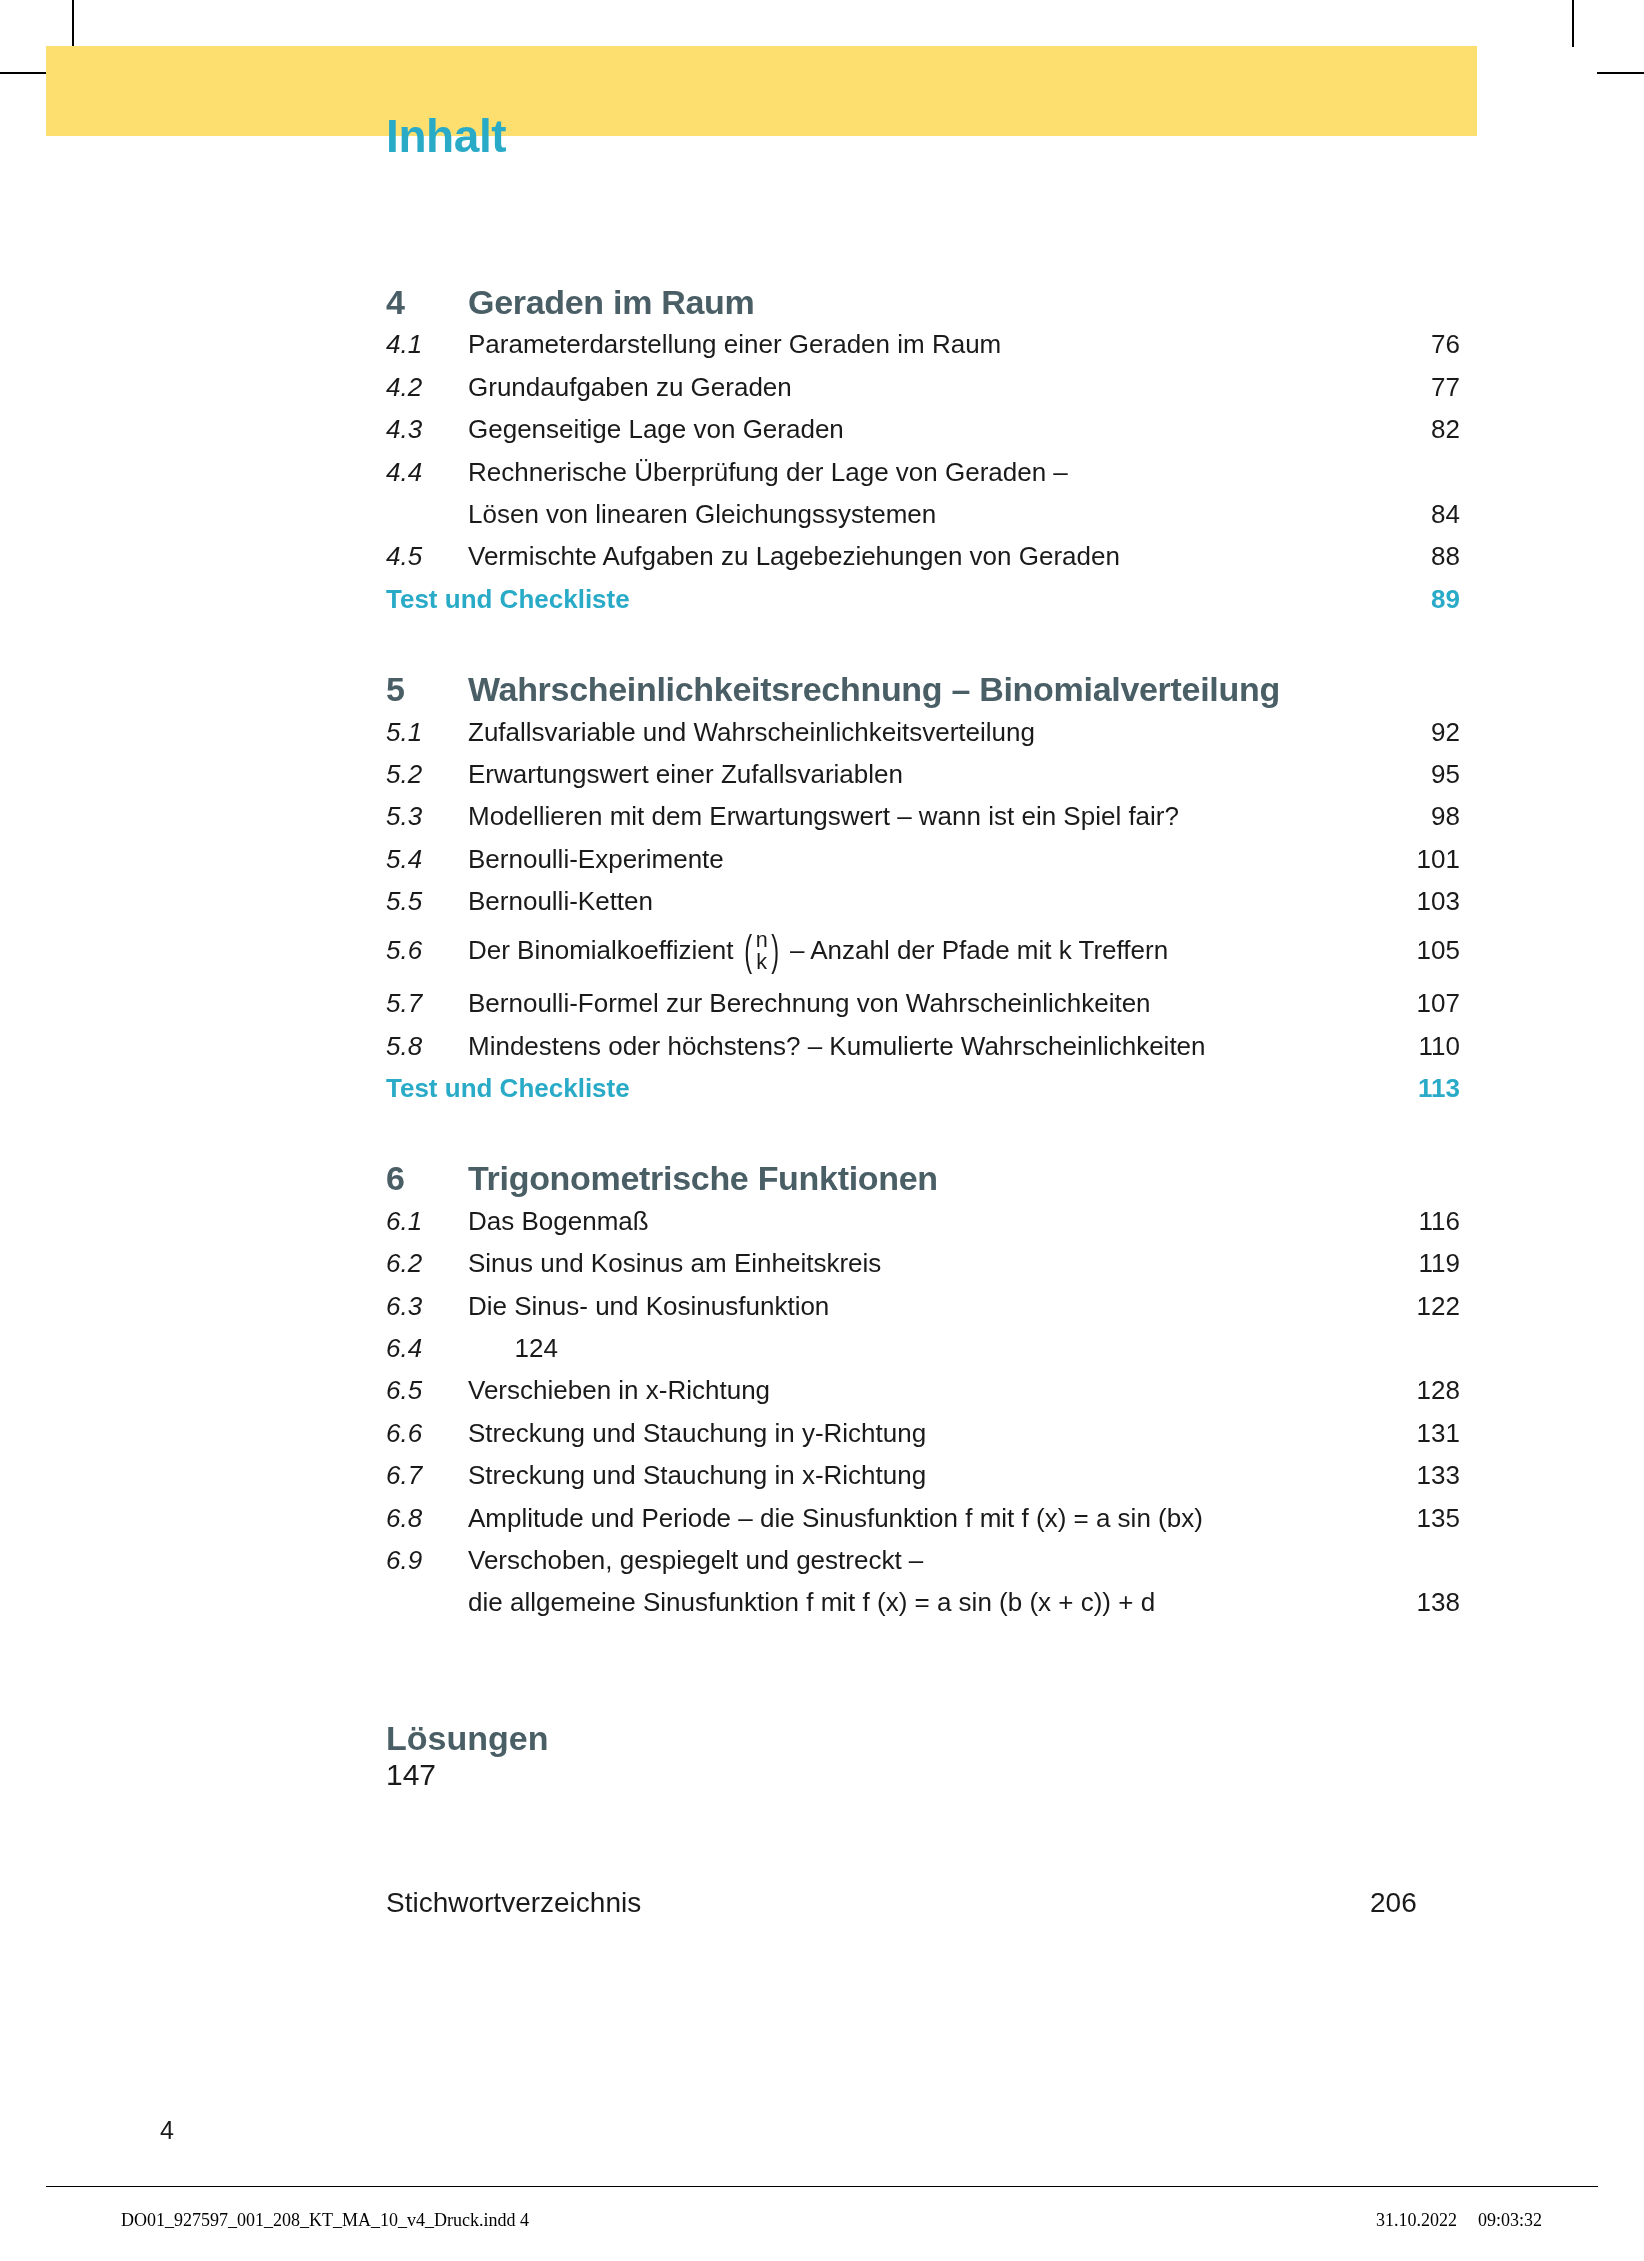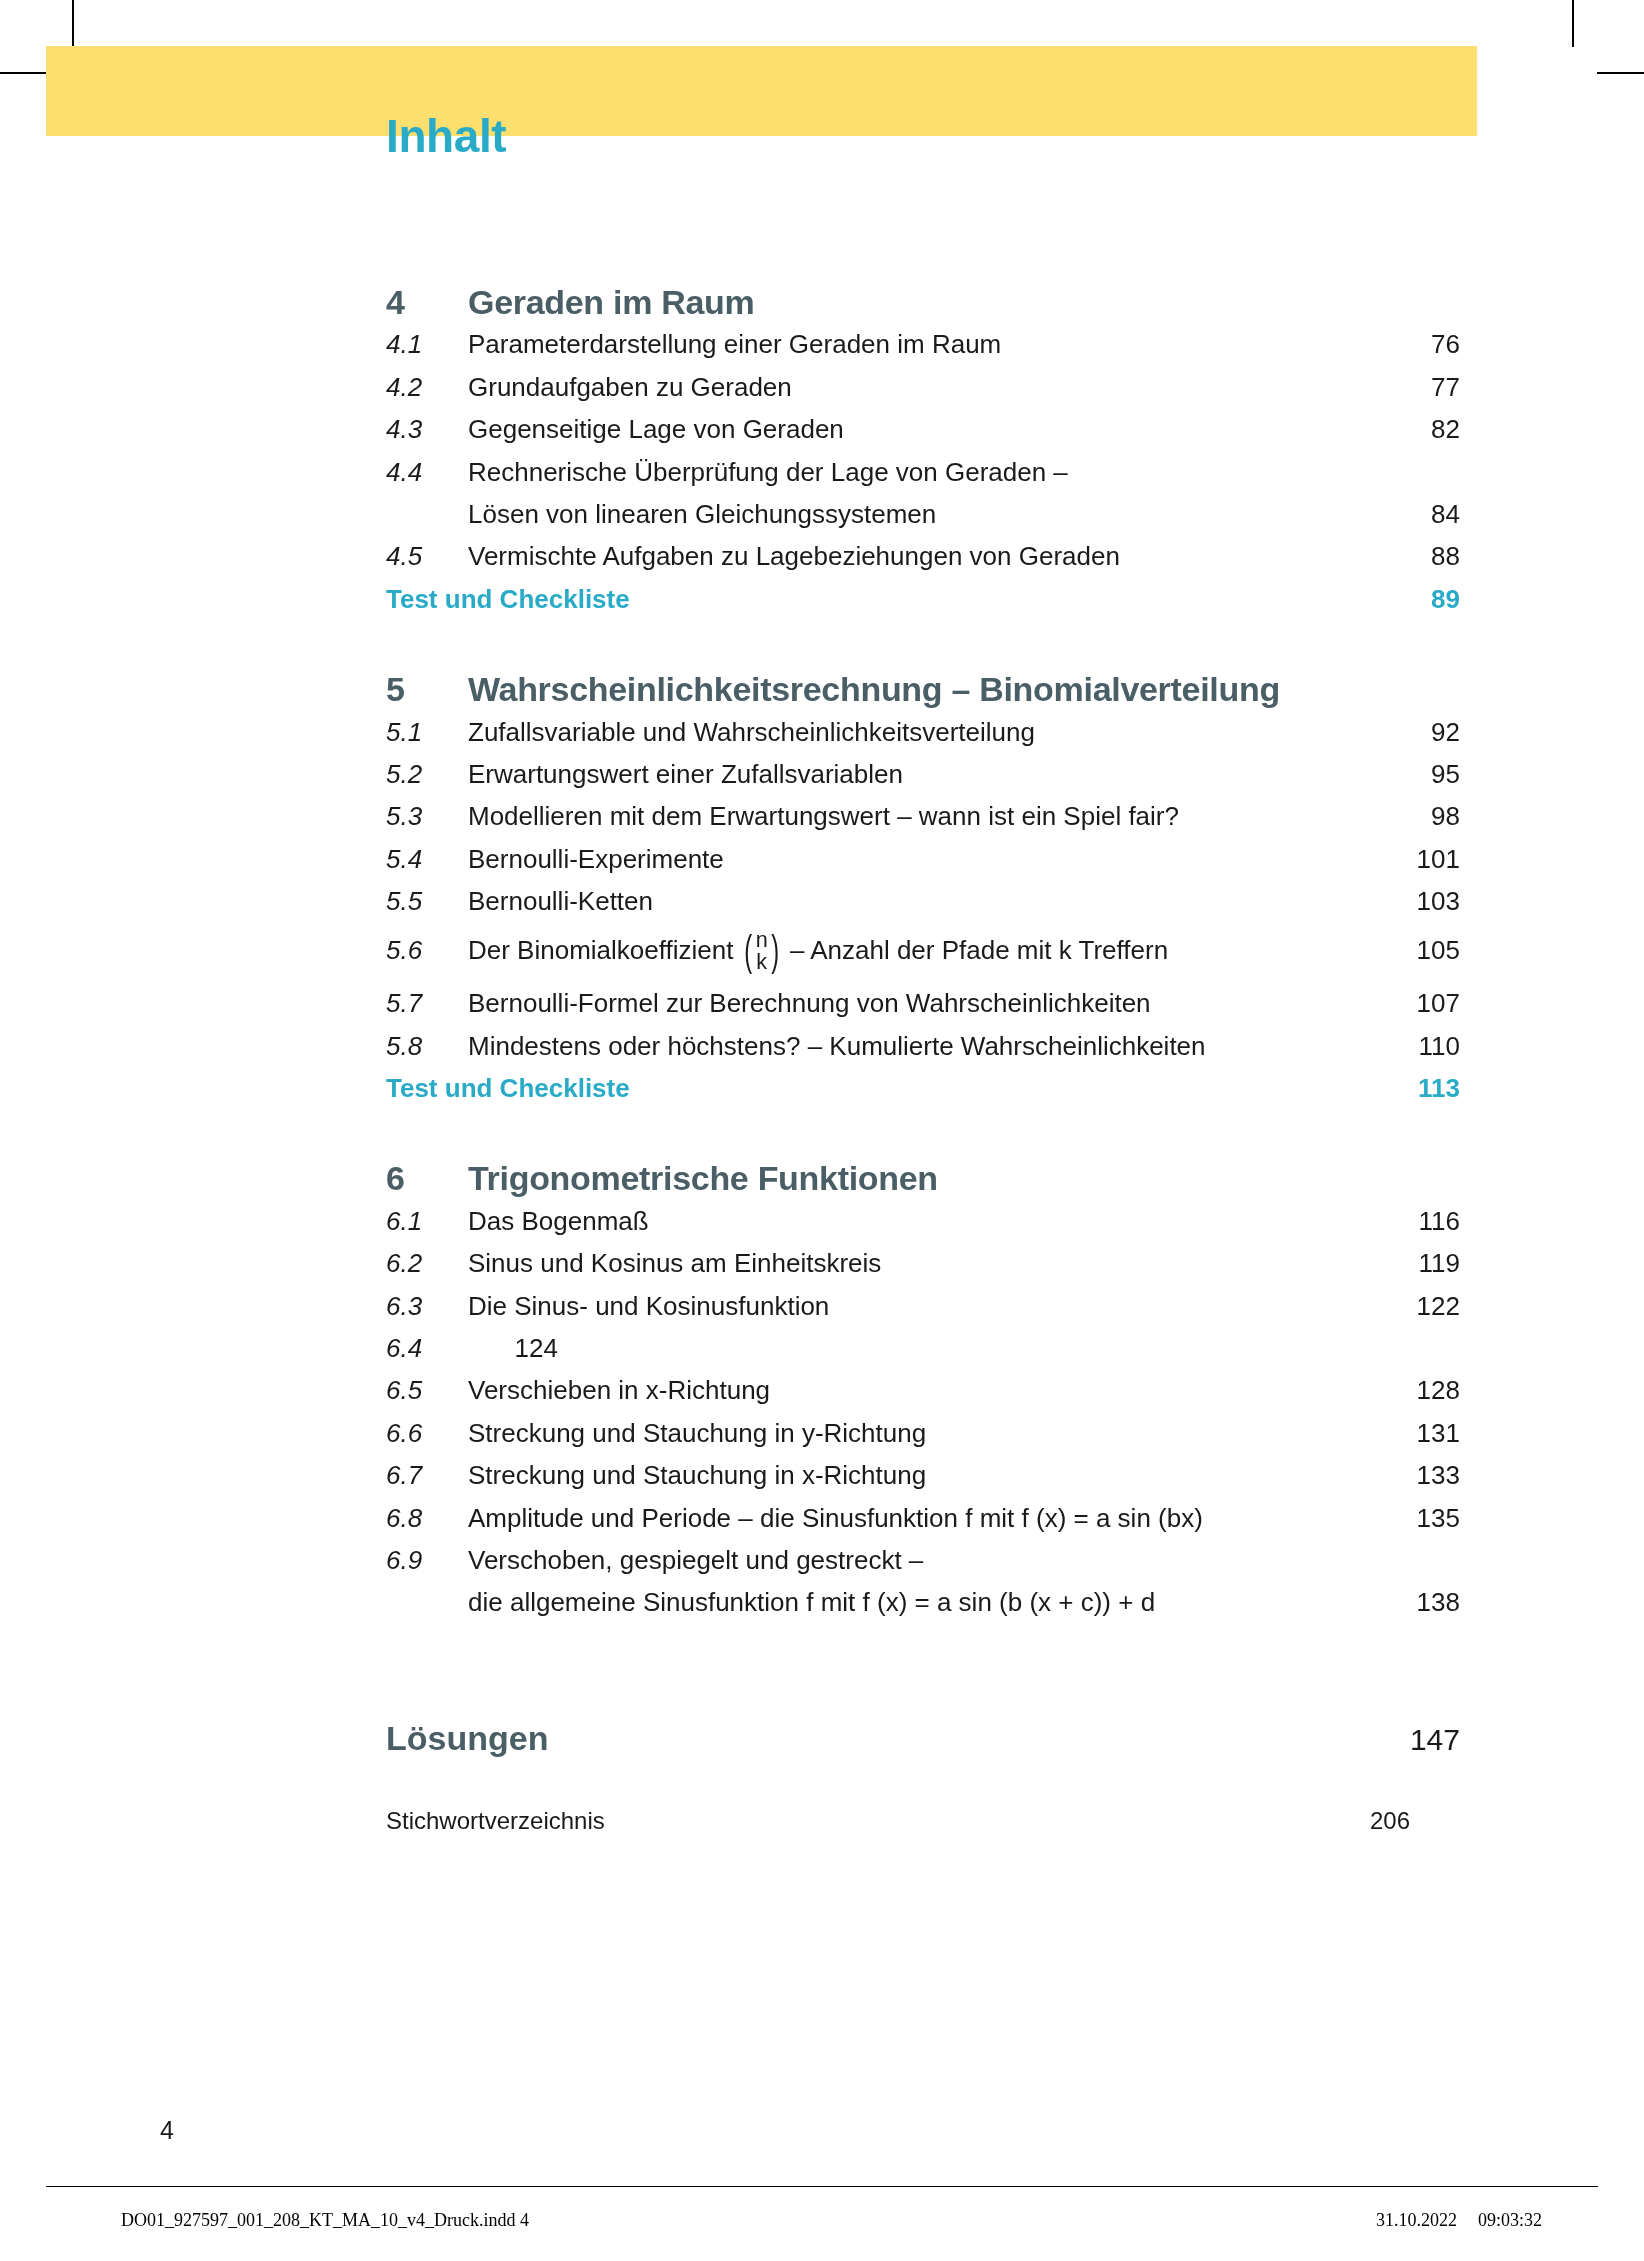--- a/index.html
+++ b/index.html
@@ -105,36 +105,37 @@
 
   
   .solutions-row {
     display: flex;
     align-items: baseline;
     color: #4A5E66;
     font-weight: bold;
     font-size: 34px;
     margin-top: 45px;
     margin-bottom: 0;
+    flex-direction: column;
   }
   .solutions-row .label { flex: 1 1 auto; }
   .solutions-row .page {
     flex: 0 0 90px;
     text-align: right;
     font-size: 30px;
     font-weight: normal;
     color: #1a1a1a;
   }
 
   .index-row {
     display: flex;
     align-items: baseline;
-    font-size: 24px;
+    font-size: 28px;
     color: #1a1a1a;
-    margin-top: 49px;
+    margin-top: 39px;
   }
   .index-row .label { flex: 1 1 auto; }
   .index-row .page { flex: 0 0 90px; text-align: left; }
 
   
   .binom {
     display: inline-flex;
     align-items: center;
     vertical-align: middle;
     font-size: 21.6px;

